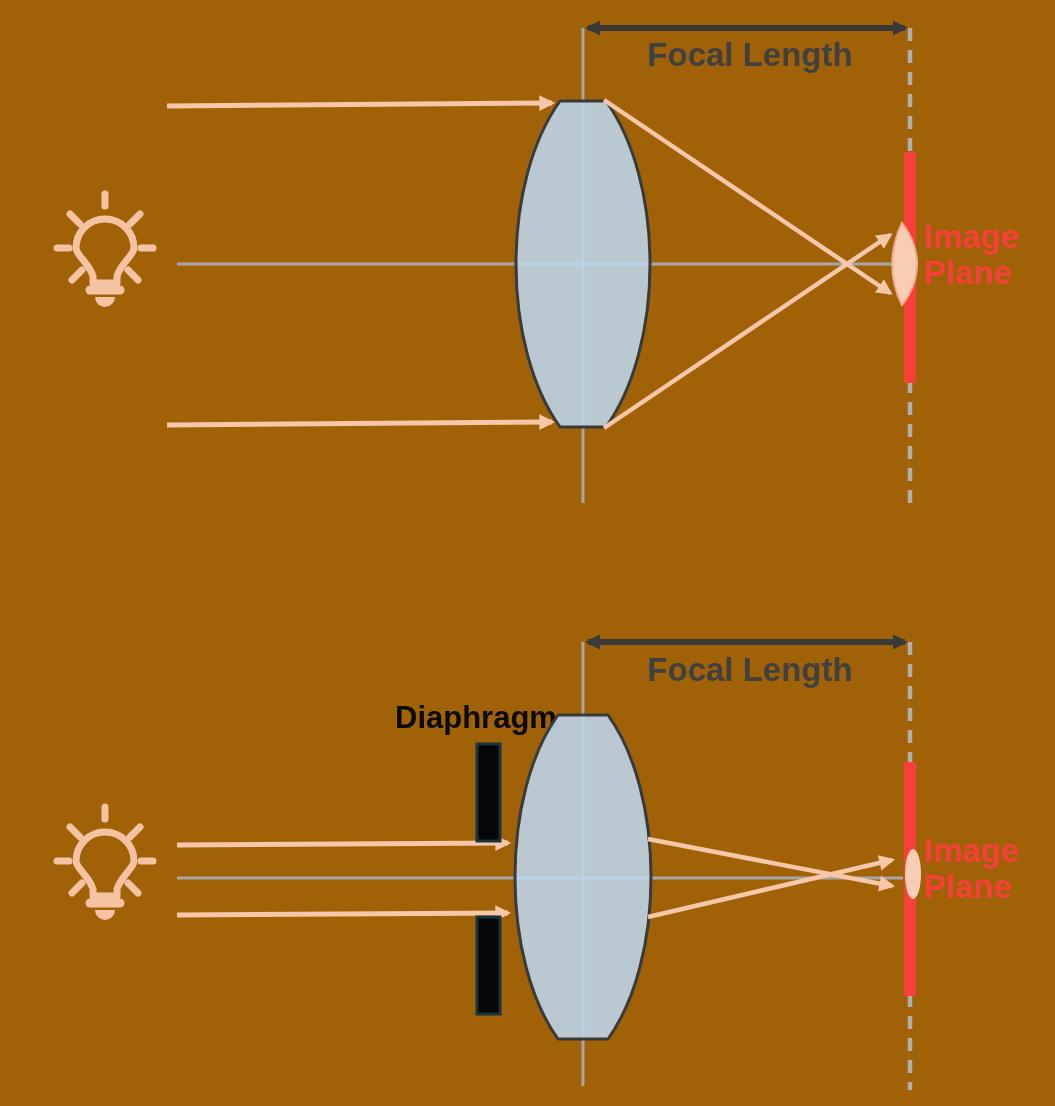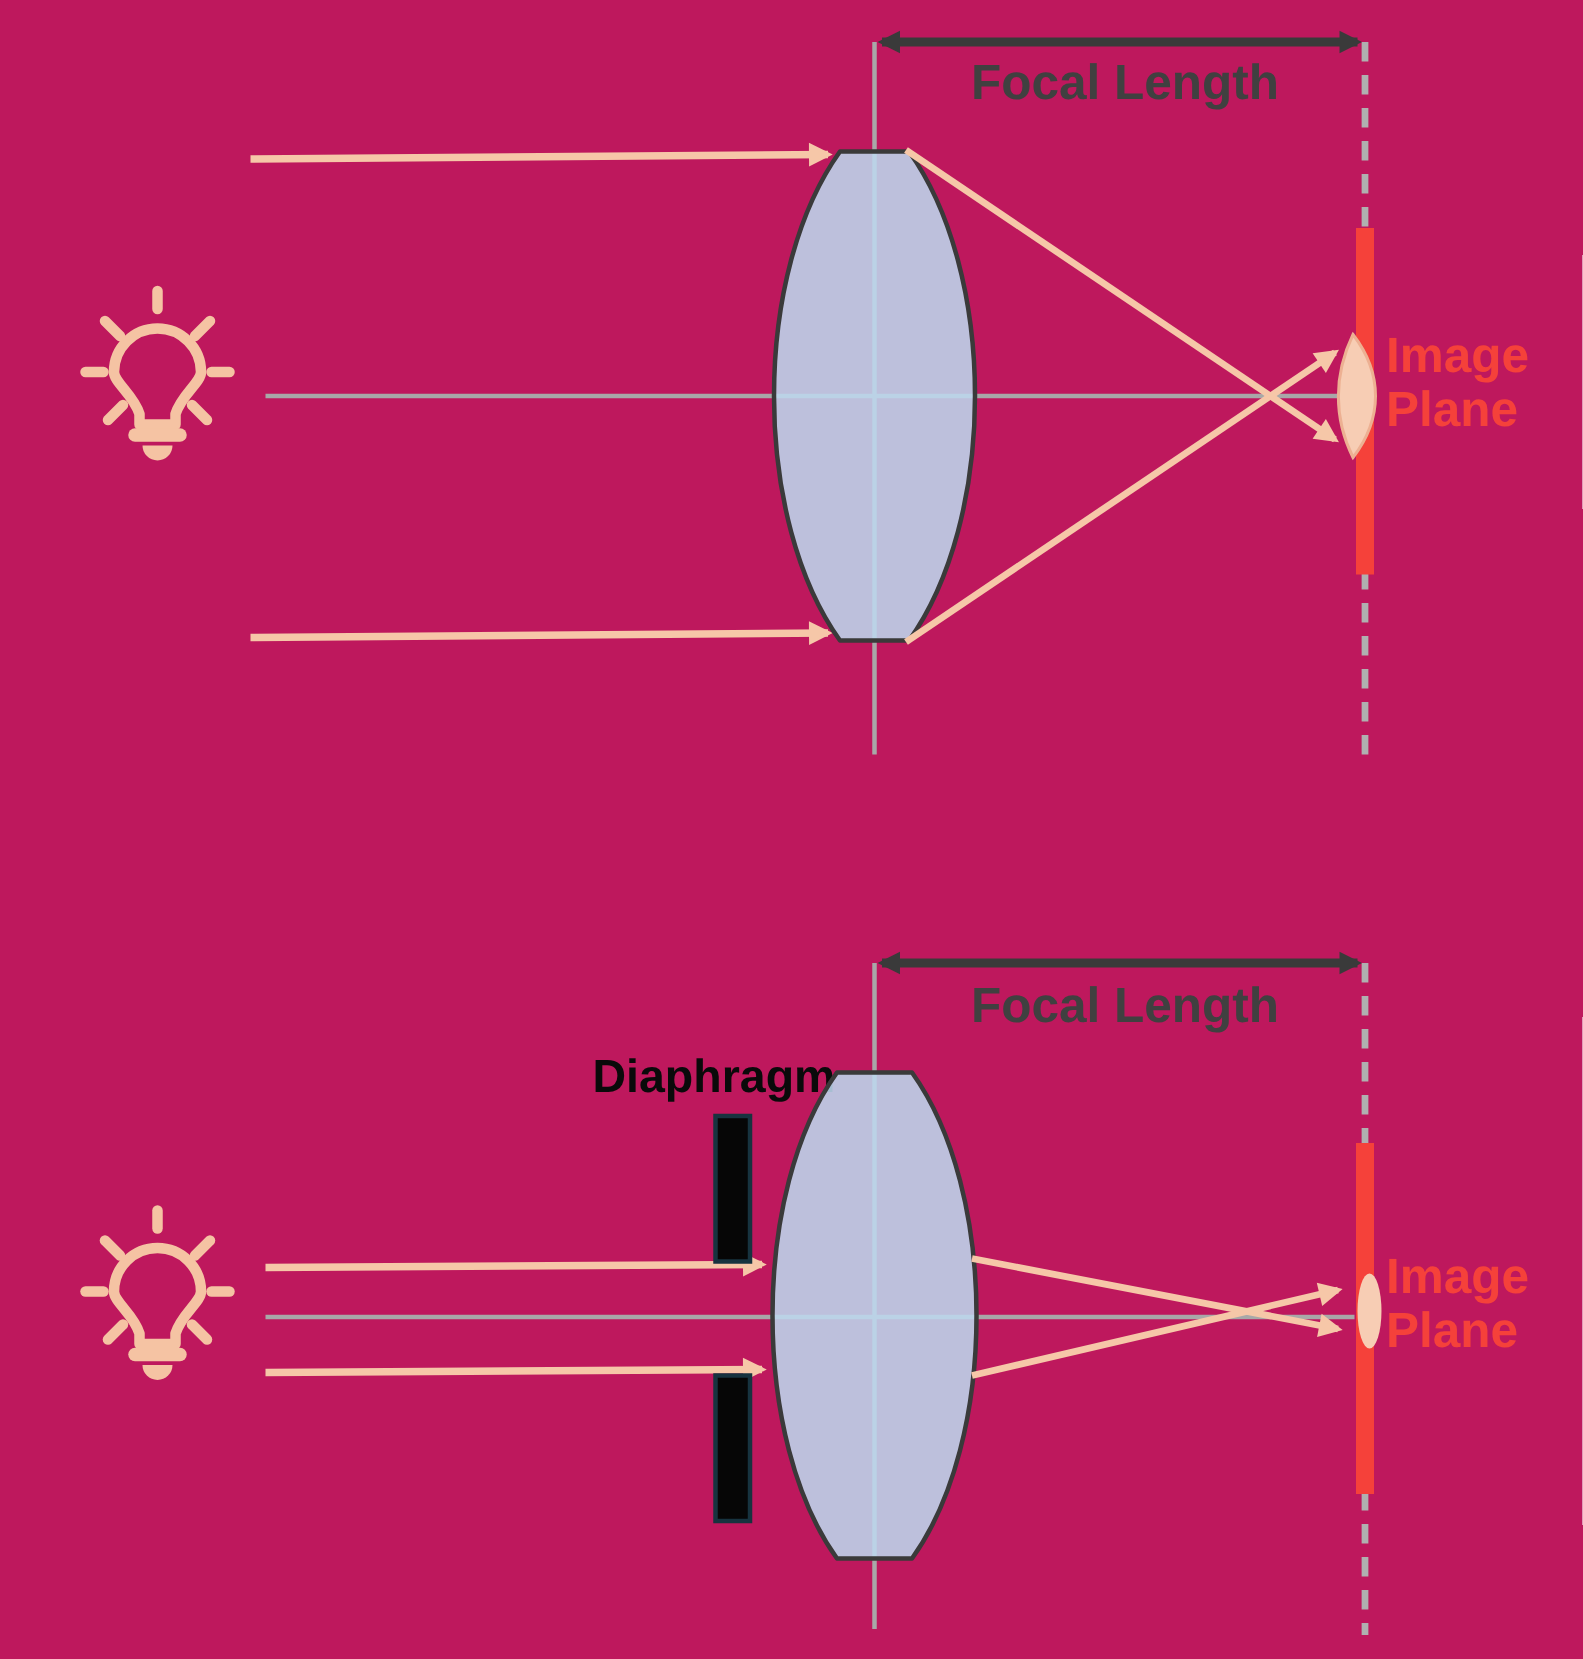--- a/index.html
+++ b/index.html
@@ -1,16 +1,16 @@
 <!DOCTYPE html>
 <html><head>
 <meta charset="utf-8">
 <style>
   html,body{margin:0;padding:0;background:#ffffff;}
-  .stage{position:relative;width:1055px;height:1106px;background:#be185d;overflow:hidden;
+  .stage{position:relative;width:1055px;height:1106px;background:#a16207;overflow:hidden;
          font-family:"Liberation Sans",sans-serif;}
   svg{display:block;}
   .t-dark{fill:#404040;font-family:"Liberation Sans","DejaVu Sans",sans-serif;font-weight:700;font-size:33px;}
   .t-red{fill:#F5413A;font-family:"Liberation Sans","DejaVu Sans",sans-serif;font-weight:700;font-size:33px;}
   .t-black{fill:#0A0A0A;font-family:"Liberation Sans","DejaVu Sans",sans-serif;font-weight:700;font-size:31px;}
 </style>
 </head>
 <body>
 
 <div class="stage">

